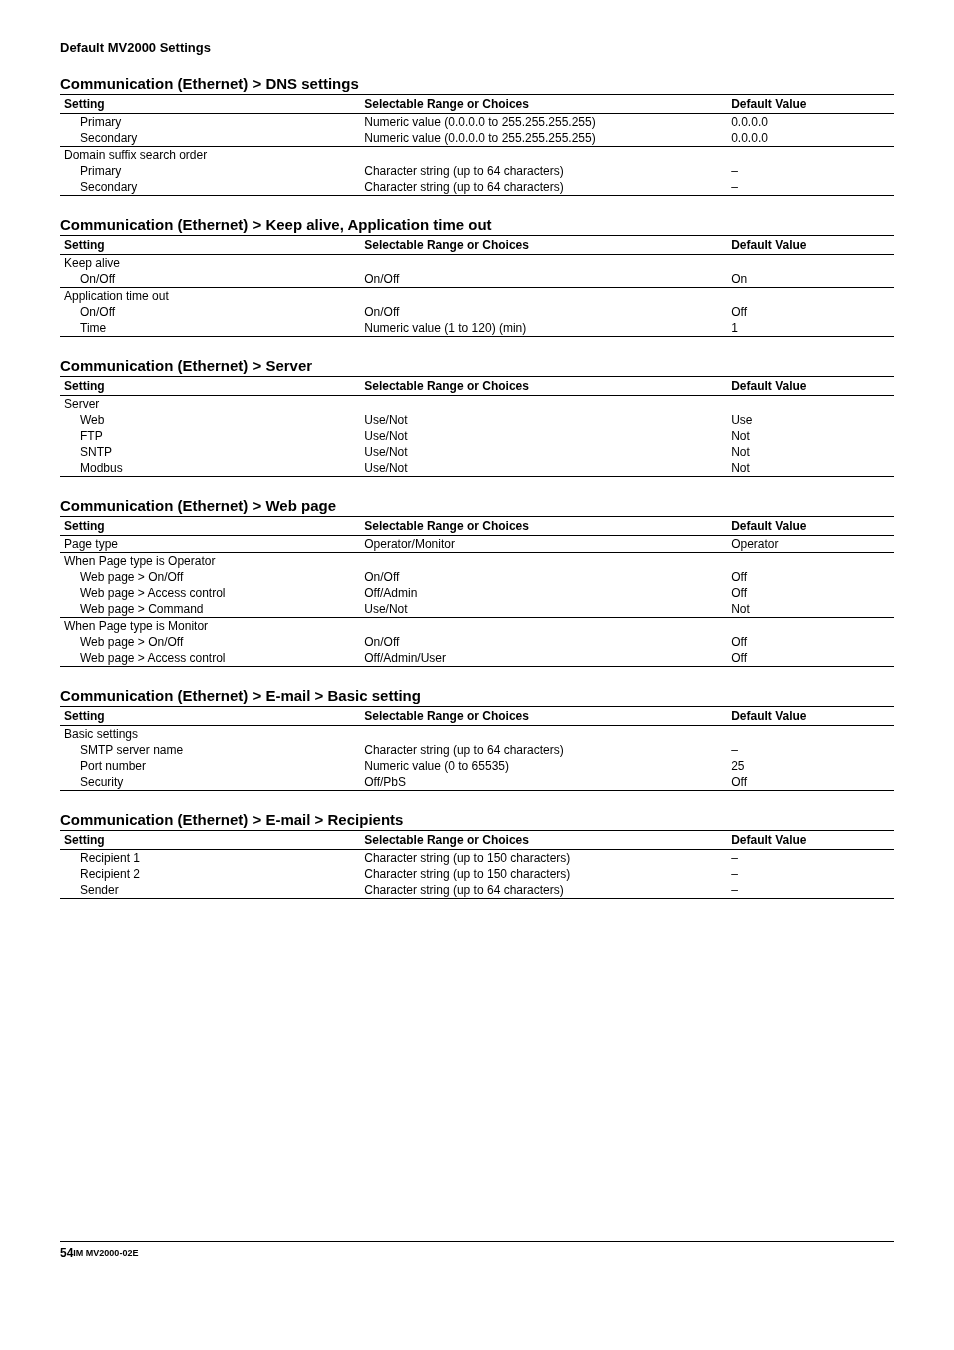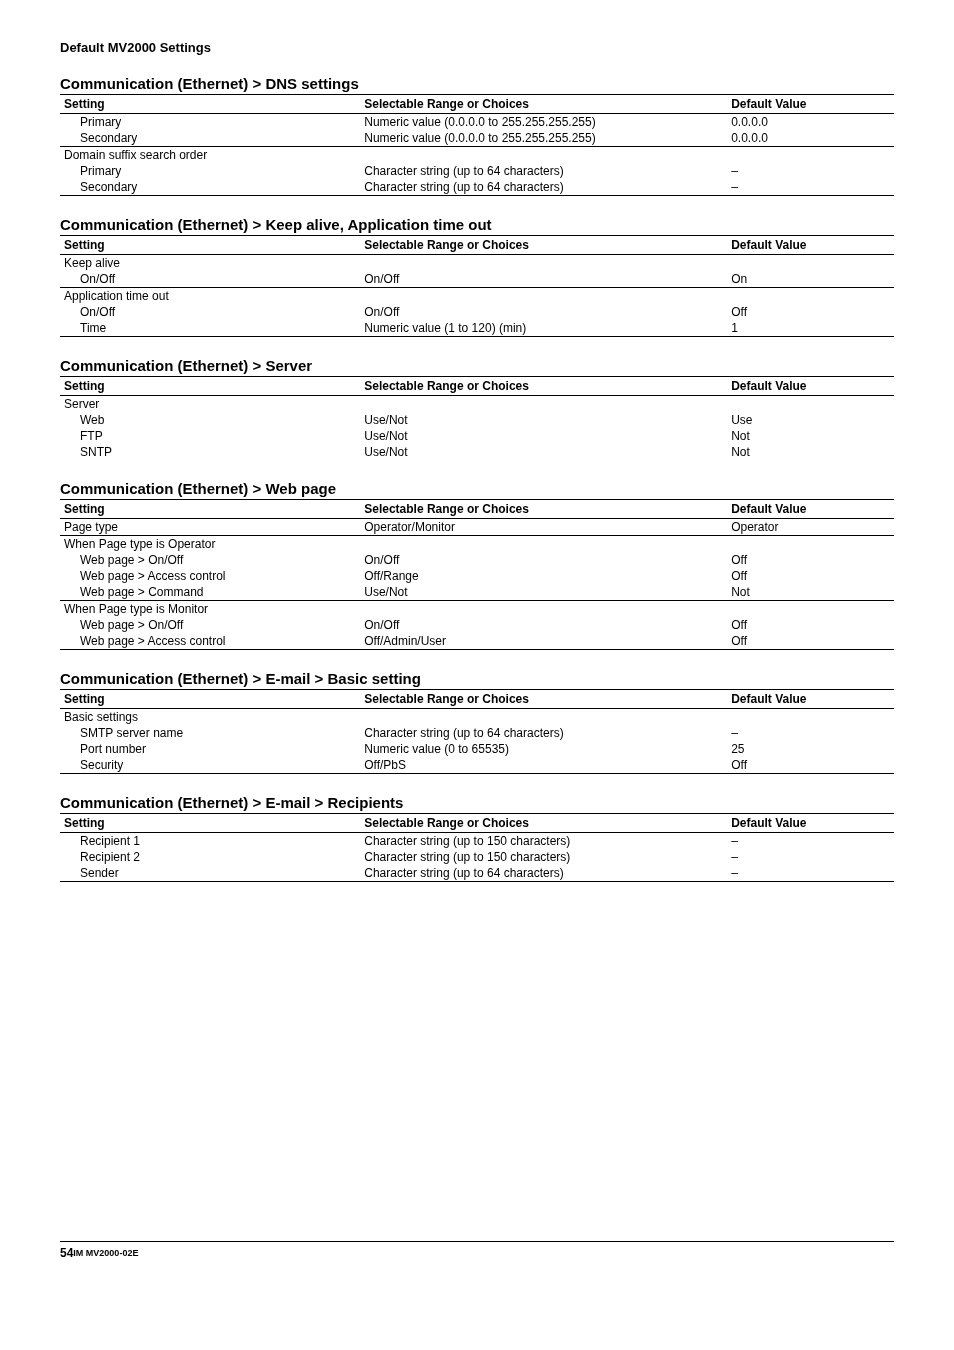--- a/index.html
+++ b/index.html
@@ -180,20 +180,25 @@
           <tr>
             <td class="indent1">FTP</td>
             <td>Use/Not</td>
             <td>Not</td>
           </tr>
           <tr>
             <td class="indent1">SNTP</td>
             <td>Use/Not</td>
             <td>Not</td>
           </tr>
+          <tr class="last-row">
+            <td class="indent1">Modbus</td>
+            <td>Use/Not</td>
+            <td>Not</td>
+          </tr>
         </tbody>
       </table>
       <div class="section-title">Communication (Ethernet) &gt; Web page</div>
       <table class="settings">
         <thead>
           <tr>
             <th class="col-setting">Setting</th>
             <th class="col-choices">Selectable Range or Choices</th>
             <th class="col-default default-col">Default Value</th>
           </tr>
@@ -209,21 +214,21 @@
             <td></td>
             <td></td>
           </tr>
           <tr>
             <td class="indent1">Web page &gt; On/Off</td>
             <td>On/Off</td>
             <td>Off</td>
           </tr>
           <tr>
             <td class="indent1">Web page &gt; Access control</td>
-            <td>Off/Range</td>
+            <td>Off/Admin</td>
             <td>Off</td>
           </tr>
           <tr>
             <td class="indent1">Web page &gt; Command</td>
             <td>Use/Not</td>
             <td>Not</td>
           </tr>
           <tr class="group-start">
             <td>When Page type is Monitor</td>
             <td></td>

